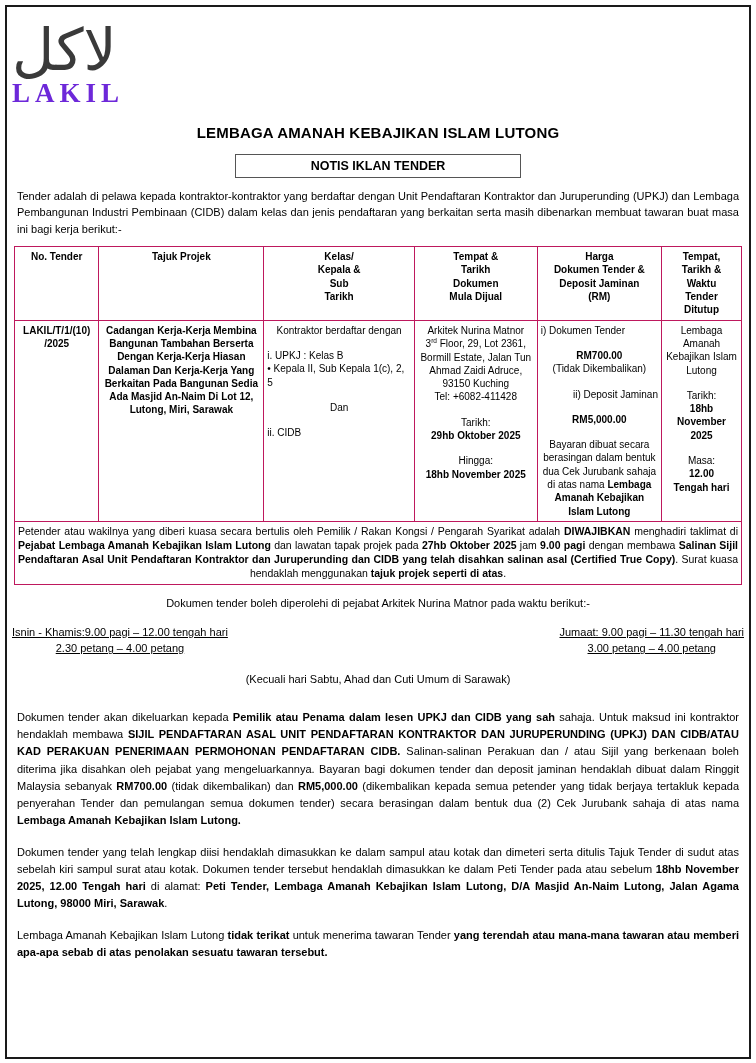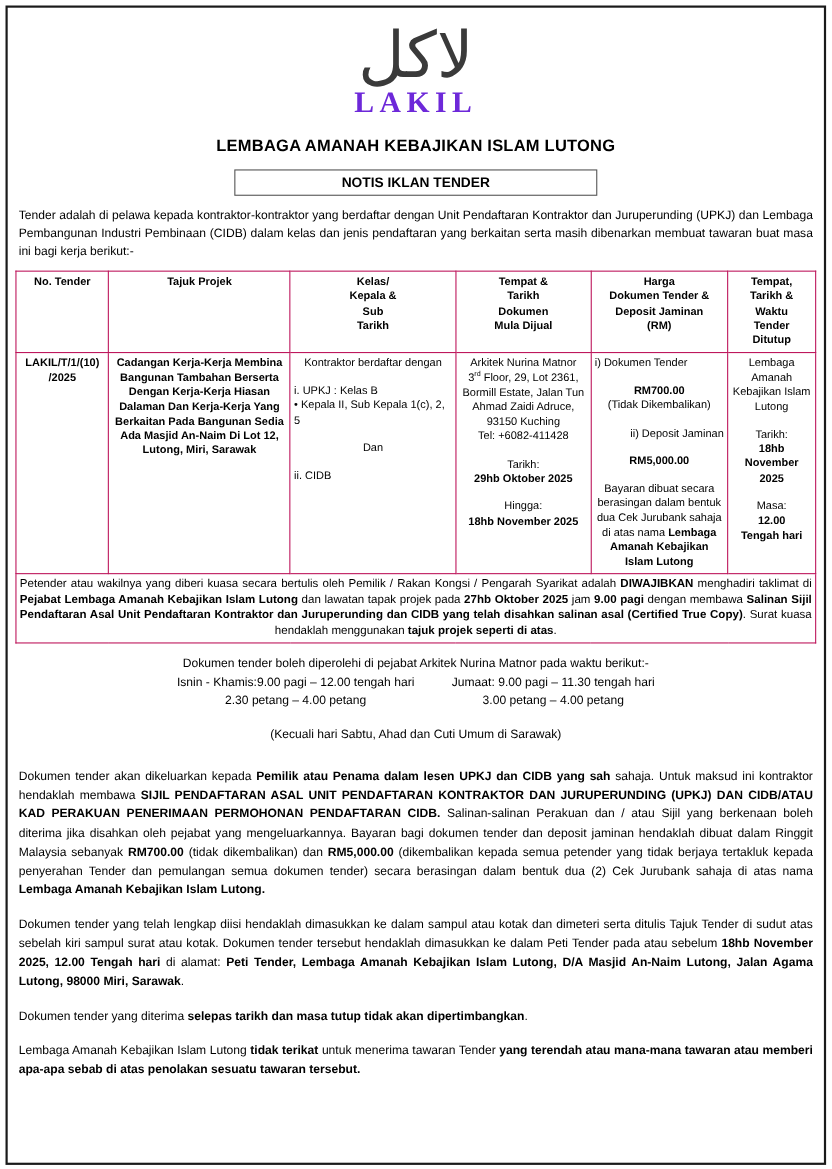--- a/index.html
+++ b/index.html
@@ -4,27 +4,27 @@
 <style>
   html,body{margin:0;padding:0;background:#fff;}
   body{width:756px;height:1063px;position:relative;overflow:hidden;
        font-family:"Liberation Sans",sans-serif;color:#000;
        -webkit-font-smoothing:antialiased;}
   .doc{position:absolute;left:5px;top:5px;right:5px;bottom:4px;
        border:2px solid #1a1a1a;box-sizing:border-box;
        padding:12px 5px 0 5px;overflow:hidden;background:#fff;}
 
   
-  .logo-wrap{text-align:center;margin-top:2px;}
+  .logo-wrap{text-align:left;margin-top:2px;}
   .logo-arabic{font-size:58px;line-height:1.0;color:#3a3a3a;
                font-family:"DejaVu Sans",sans-serif;direction:rtl;}
   .logo-text{font-family:"Liberation Serif",serif;font-weight:bold;
              font-size:27px;letter-spacing:5px;color:#6d28d9;margin-top:0px;line-height:1.1;}
   .org-name{text-align:center;font-weight:bold;font-size:15px;margin-top:15px;letter-spacing:.2px;}
-  .notice-box{margin:13px auto 0 auto;width:330px;border:1px solid #555;
+  .notice-box{margin:13px auto 0 auto;width:286px;border:1px solid #555;
               text-align:center;font-weight:bold;font-size:12.5px;padding:4px 0;box-sizing:border-box;}
 
   
   .intro{font-size:11px;line-height:1.5;text-align:justify;margin:10px 5px 0 5px;}
 
   
   table.tender{width:calc(100% - 4px);margin:9px 2px 0 2px;border-collapse:collapse;
                font-size:10px;table-layout:fixed;}
   table.tender th,table.tender td{border:1px solid #be185d;vertical-align:top;
                padding:3px 3px;line-height:1.33;word-wrap:break-word;}
@@ -37,21 +37,21 @@
   td.c-harga{text-align:center;padding:6px 3px 0 3px;}
   td.c-tutup{text-align:center;padding-top:6px;}
   td.note-cell{font-size:10.5px;line-height:1.45;text-align:justify;
                text-align-last:center;padding:4px 6px;}
   [data-bind-lines] > div:empty{height:12px;}
   sup{font-size:.65em;}
 
   
   .hours{margin-top:12px;text-align:center;font-size:11px;}
   .hours-heading{margin-top:0;}
-  .hours-cols{display:flex;justify-content:center;gap:34px;margin-top:4px;line-height:1.5;}
+  .hours-cols{display:flex;justify-content:space-between;gap:34px;margin-top:15px;line-height:1.5;text-decoration:underline;}
   .hours-col{text-align:center;}
   .hours-note{margin-top:16px;}
 
   
   .para{font-size:11px;line-height:1.57;text-align:justify;margin:14px 5px 0 5px;}
   .para.first{margin-top:24px;}
 
   
   .nota{margin:22px 5px 0 5px;}
   .nota-label{font-size:11px;text-decoration:underline;line-height:1.5;}
@@ -193,17 +193,16 @@
       <div class="hours-col" data-bind-lines="hours.friday">
           <div>Jumaat: 9.00 pagi – 11.30 tengah hari</div>
           <div>3.00 petang – 4.00 petang</div>
         </div>
     </div>
     <div class="hours-note" data-bind="hours.exception">(Kecuali hari Sabtu, Ahad dan Cuti Umum di Sarawak)</div>
   </div>
 
   <p class="para first"><span>Dokumen tender akan dikeluarkan kepada </span><b>Pemilik atau Penama dalam lesen UPKJ dan CIDB yang sah</b><span> sahaja. Untuk maksud ini kontraktor hendaklah membawa </span><b>SIJIL PENDAFTARAN ASAL UNIT PENDAFTARAN KONTRAKTOR DAN JURUPERUNDING (UPKJ) DAN CIDB/ATAU KAD PERAKUAN PENERIMAAN PERMOHONAN PENDAFTARAN CIDB.</b><span> Salinan-salinan Perakuan dan / atau Sijil yang berkenaan boleh diterima jika disahkan oleh pejabat yang mengeluarkannya. Bayaran bagi dokumen tender dan deposit jaminan hendaklah dibuat dalam Ringgit Malaysia sebanyak </span><b>RM700.00</b><span> (tidak dikembalikan) dan </span><b>RM5,000.00</b><span> (dikembalikan kepada semua petender yang tidak berjaya tertakluk kepada penyerahan Tender dan pemulangan semua dokumen tender) secara berasingan dalam bentuk dua (2) Cek Jurubank sahaja di atas nama </span><b>Lembaga Amanah Kebajikan Islam Lutong.</b></p>
   <p class="para"><span>Dokumen tender yang telah lengkap diisi hendaklah dimasukkan ke dalam sampul atau kotak dan dimeteri serta ditulis Tajuk Tender di sudut atas sebelah kiri sampul surat atau kotak. Dokumen tender tersebut hendaklah dimasukkan ke dalam Peti Tender pada atau sebelum </span><b>18hb November 2025, 12.00 Tengah hari</b><span> di alamat: </span><b>Peti Tender, Lembaga Amanah Kebajikan Islam Lutong, D/A Masjid An-Naim Lutong, Jalan Agama Lutong, 98000 Miri, Sarawak</b><span>.</span></p>
-  <p class="para"><span>Dokumen tender yang diterima </span><b>selepas tarikh dan masa tutup tidak akan dipertimbangkan</b><span>.</span></p>
   <p class="para"><span>Lembaga Amanah Kebajikan Islam Lutong </span><b>tidak terikat</b><span> untuk menerima tawaran Tender </span><b>yang terendah atau mana-mana tawaran atau memberi apa-apa sebab di atas penolakan sesuatu tawaran tersebut.</b></p>
 
 
 </div>
 
 </body></html>

